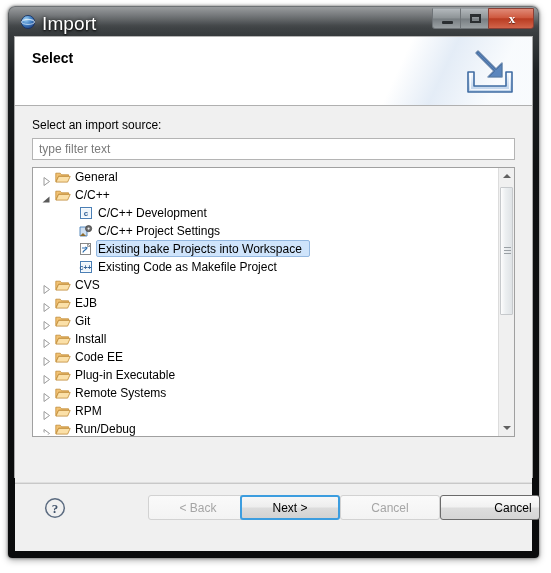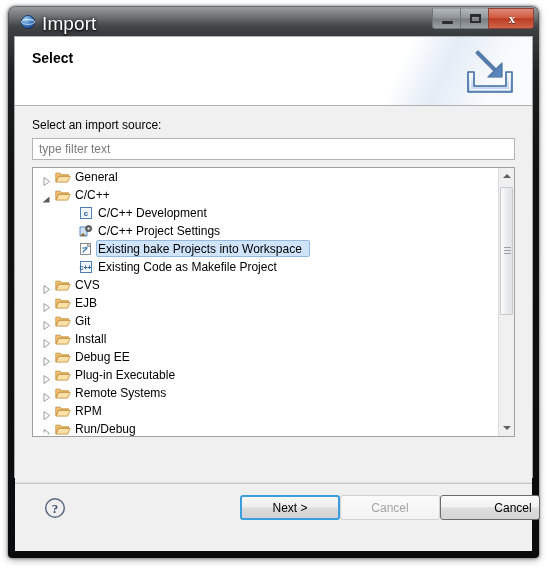--- a/index.html
+++ b/index.html
@@ -432,21 +432,21 @@
               <span class="row-label">Install</span>
             </div>
             <div class="tree-row d0">
               <span class="twisty"><svg width="9" height="9" viewBox="0 0 9 9">
                   <path d="M2 0.5 L7.5 4.5 L2 8.5 Z" fill="none" stroke="#9a9a9a" stroke-width="1"></path>
                 </svg></span>
               <span class="row-icon"><svg width="16" height="14" viewBox="0 0 16 14">
                   <path d="M0.8 3.2 L5.2 3.2 L6.6 4.8 L13.6 4.8 L13.6 6.2 L3.6 6.2 L1.2 11.6 L0.8 11.6 Z" fill="#f2c274" stroke="#c08a35" stroke-width="0.8" stroke-linejoin="round"></path>
                   <path d="M3.6 6.4 L15.2 6.4 L12.6 12.1 L1.0 12.1 Z" fill="#fbe0a8" stroke="#c08a35" stroke-width="0.8" stroke-linejoin="round"></path>
                 </svg></span>
-              <span class="row-label">Debug EE</span>
+              <span class="row-label">Code EE</span>
             </div>
             <div class="tree-row d0">
               <span class="twisty"><svg width="9" height="9" viewBox="0 0 9 9">
                   <path d="M2 0.5 L7.5 4.5 L2 8.5 Z" fill="none" stroke="#9a9a9a" stroke-width="1"></path>
                 </svg></span>
               <span class="row-icon"><svg width="16" height="14" viewBox="0 0 16 14">
                   <path d="M0.8 3.2 L5.2 3.2 L6.6 4.8 L13.6 4.8 L13.6 6.2 L3.6 6.2 L1.2 11.6 L0.8 11.6 Z" fill="#f2c274" stroke="#c08a35" stroke-width="0.8" stroke-linejoin="round"></path>
                   <path d="M3.6 6.4 L15.2 6.4 L12.6 12.1 L1.0 12.1 Z" fill="#fbe0a8" stroke="#c08a35" stroke-width="0.8" stroke-linejoin="round"></path>
                 </svg></span>
               <span class="row-label">Plug-in Executable</span>
@@ -502,19 +502,20 @@
     </div>
 
     <div id="button-bar">
       <div id="bar-sep"></div>
       <span id="help-icon">
         <svg width="22" height="22" viewBox="0 0 22 22">
           <circle cx="11" cy="11" r="9.3" fill="#f0f0f0" stroke="#5b6b80" stroke-width="1.5"></circle>
           <text x="11" y="15.6" text-anchor="middle" font-family="Liberation Serif, serif" font-size="13" font-weight="bold" fill="#41536b">?</text>
         </svg>
       </span>
+      <button class="dlg-btn disabled" id="btn-back" disabled="disabled">&lt; Back</button>
       <button class="dlg-btn default" id="btn-next">Next &gt;</button>
       <button class="dlg-btn disabled" id="btn-finish" disabled="disabled">Cancel</button>
       <button class="dlg-btn strong" id="btn-cancel">Cancel</button>
     </div>
 
   </div>
 </div>
 
 </body></html>

